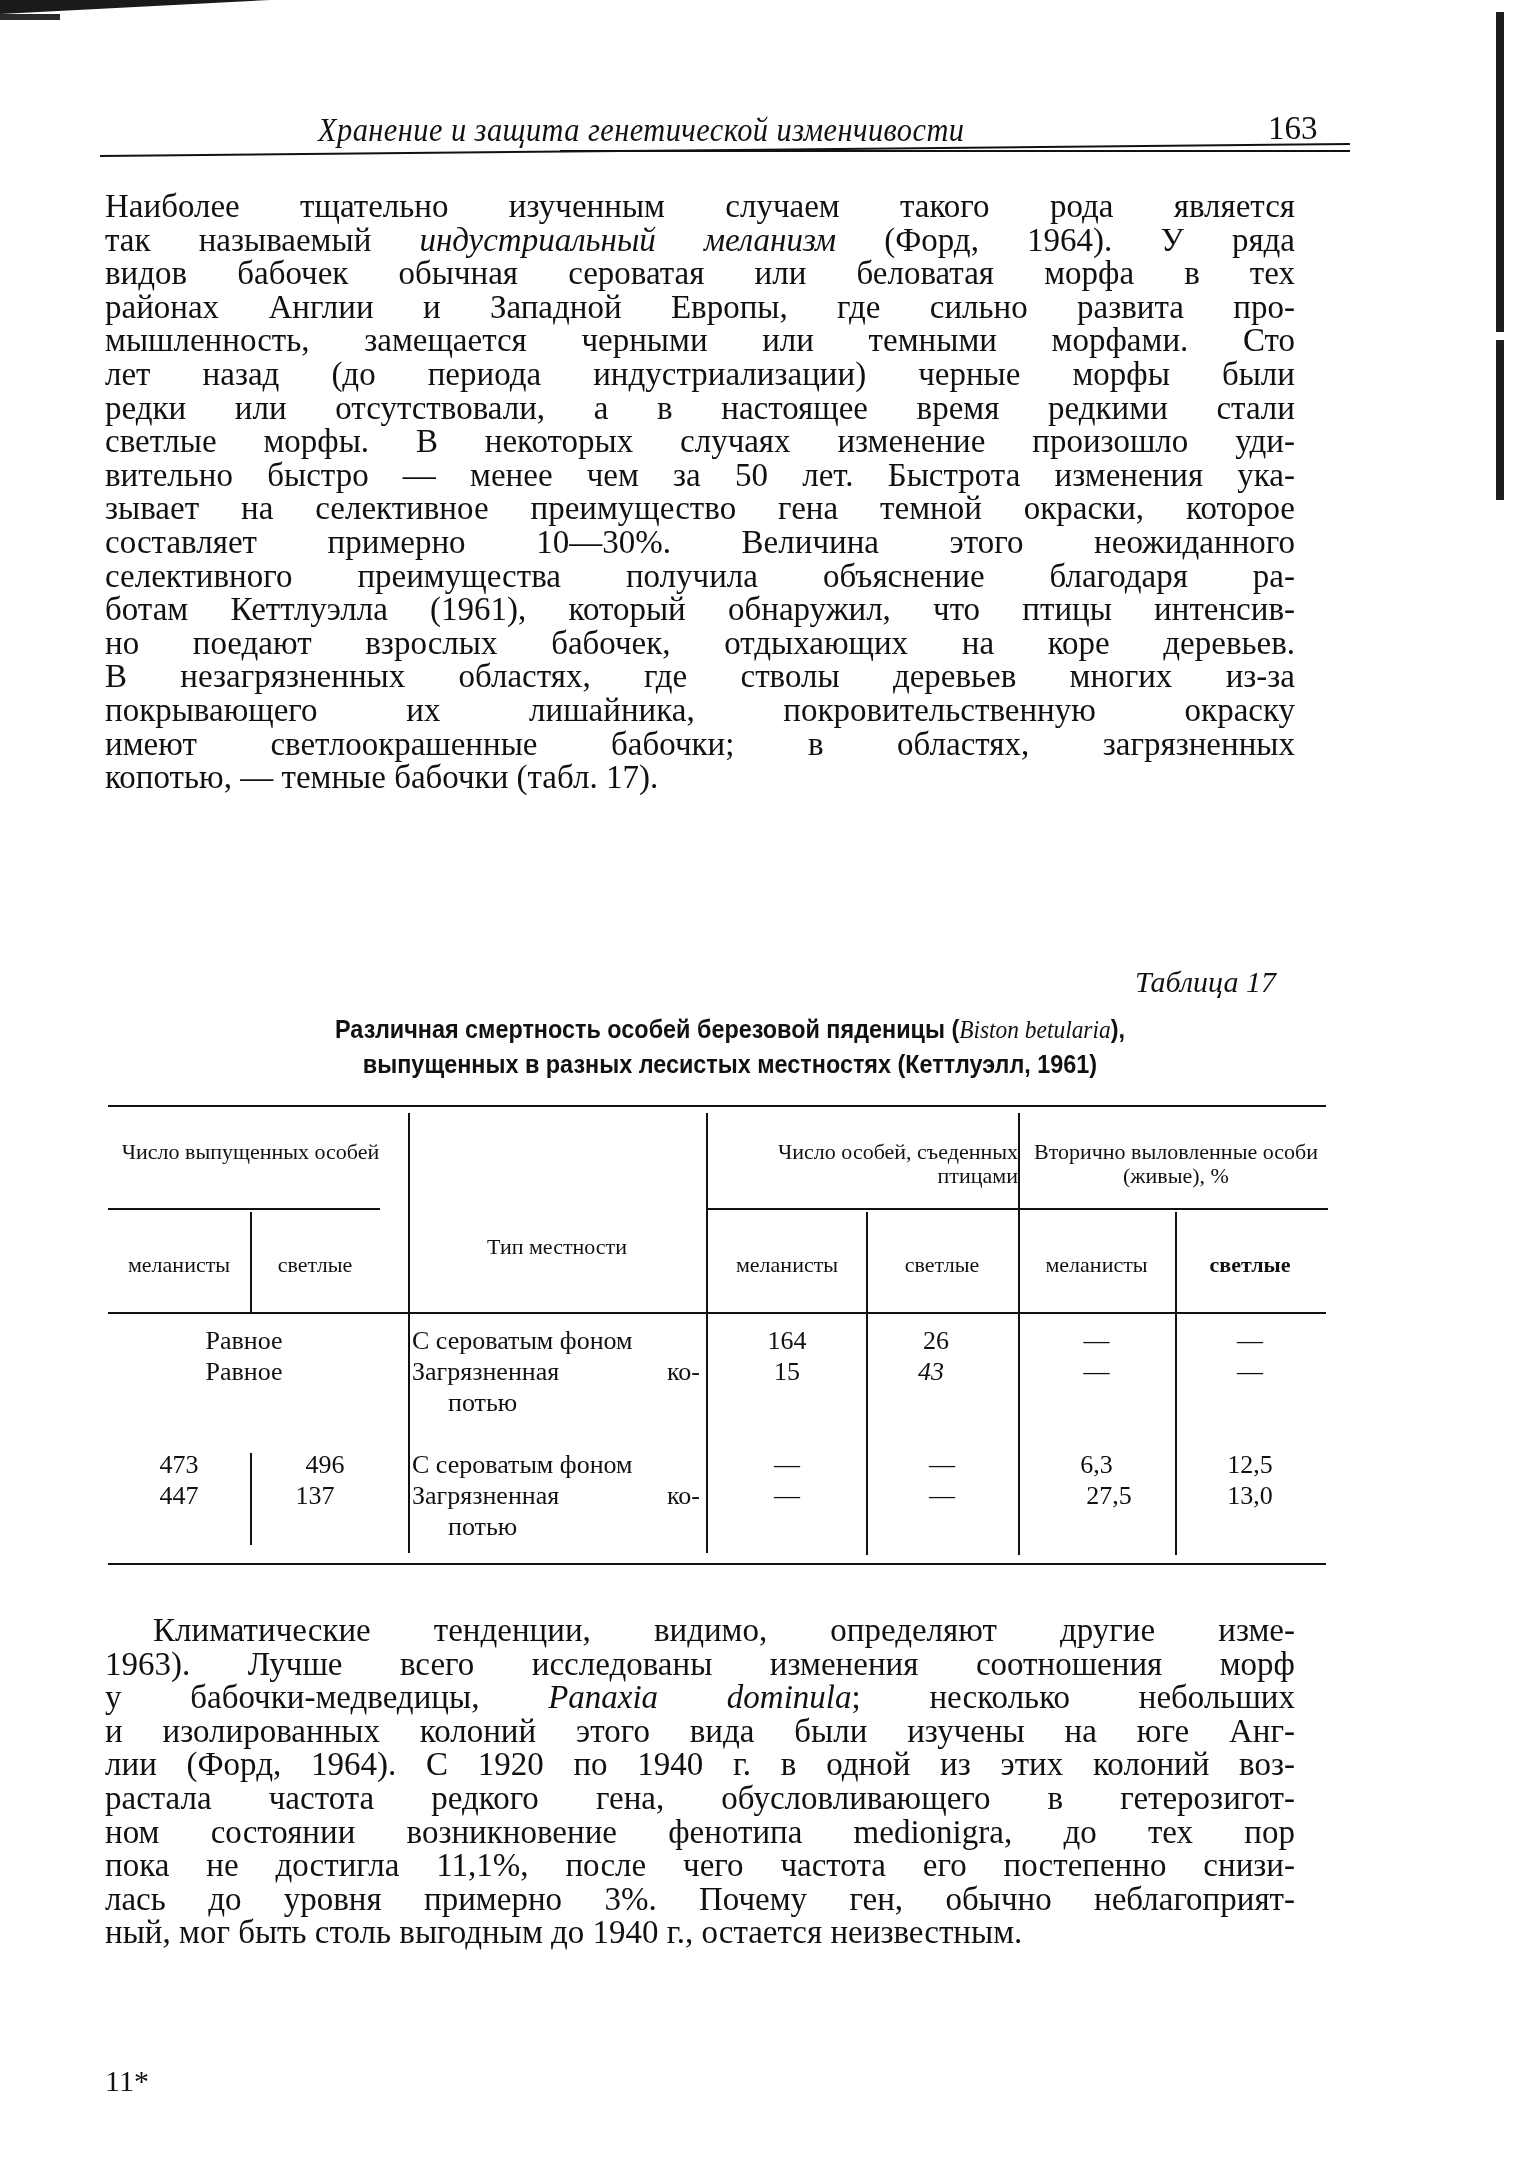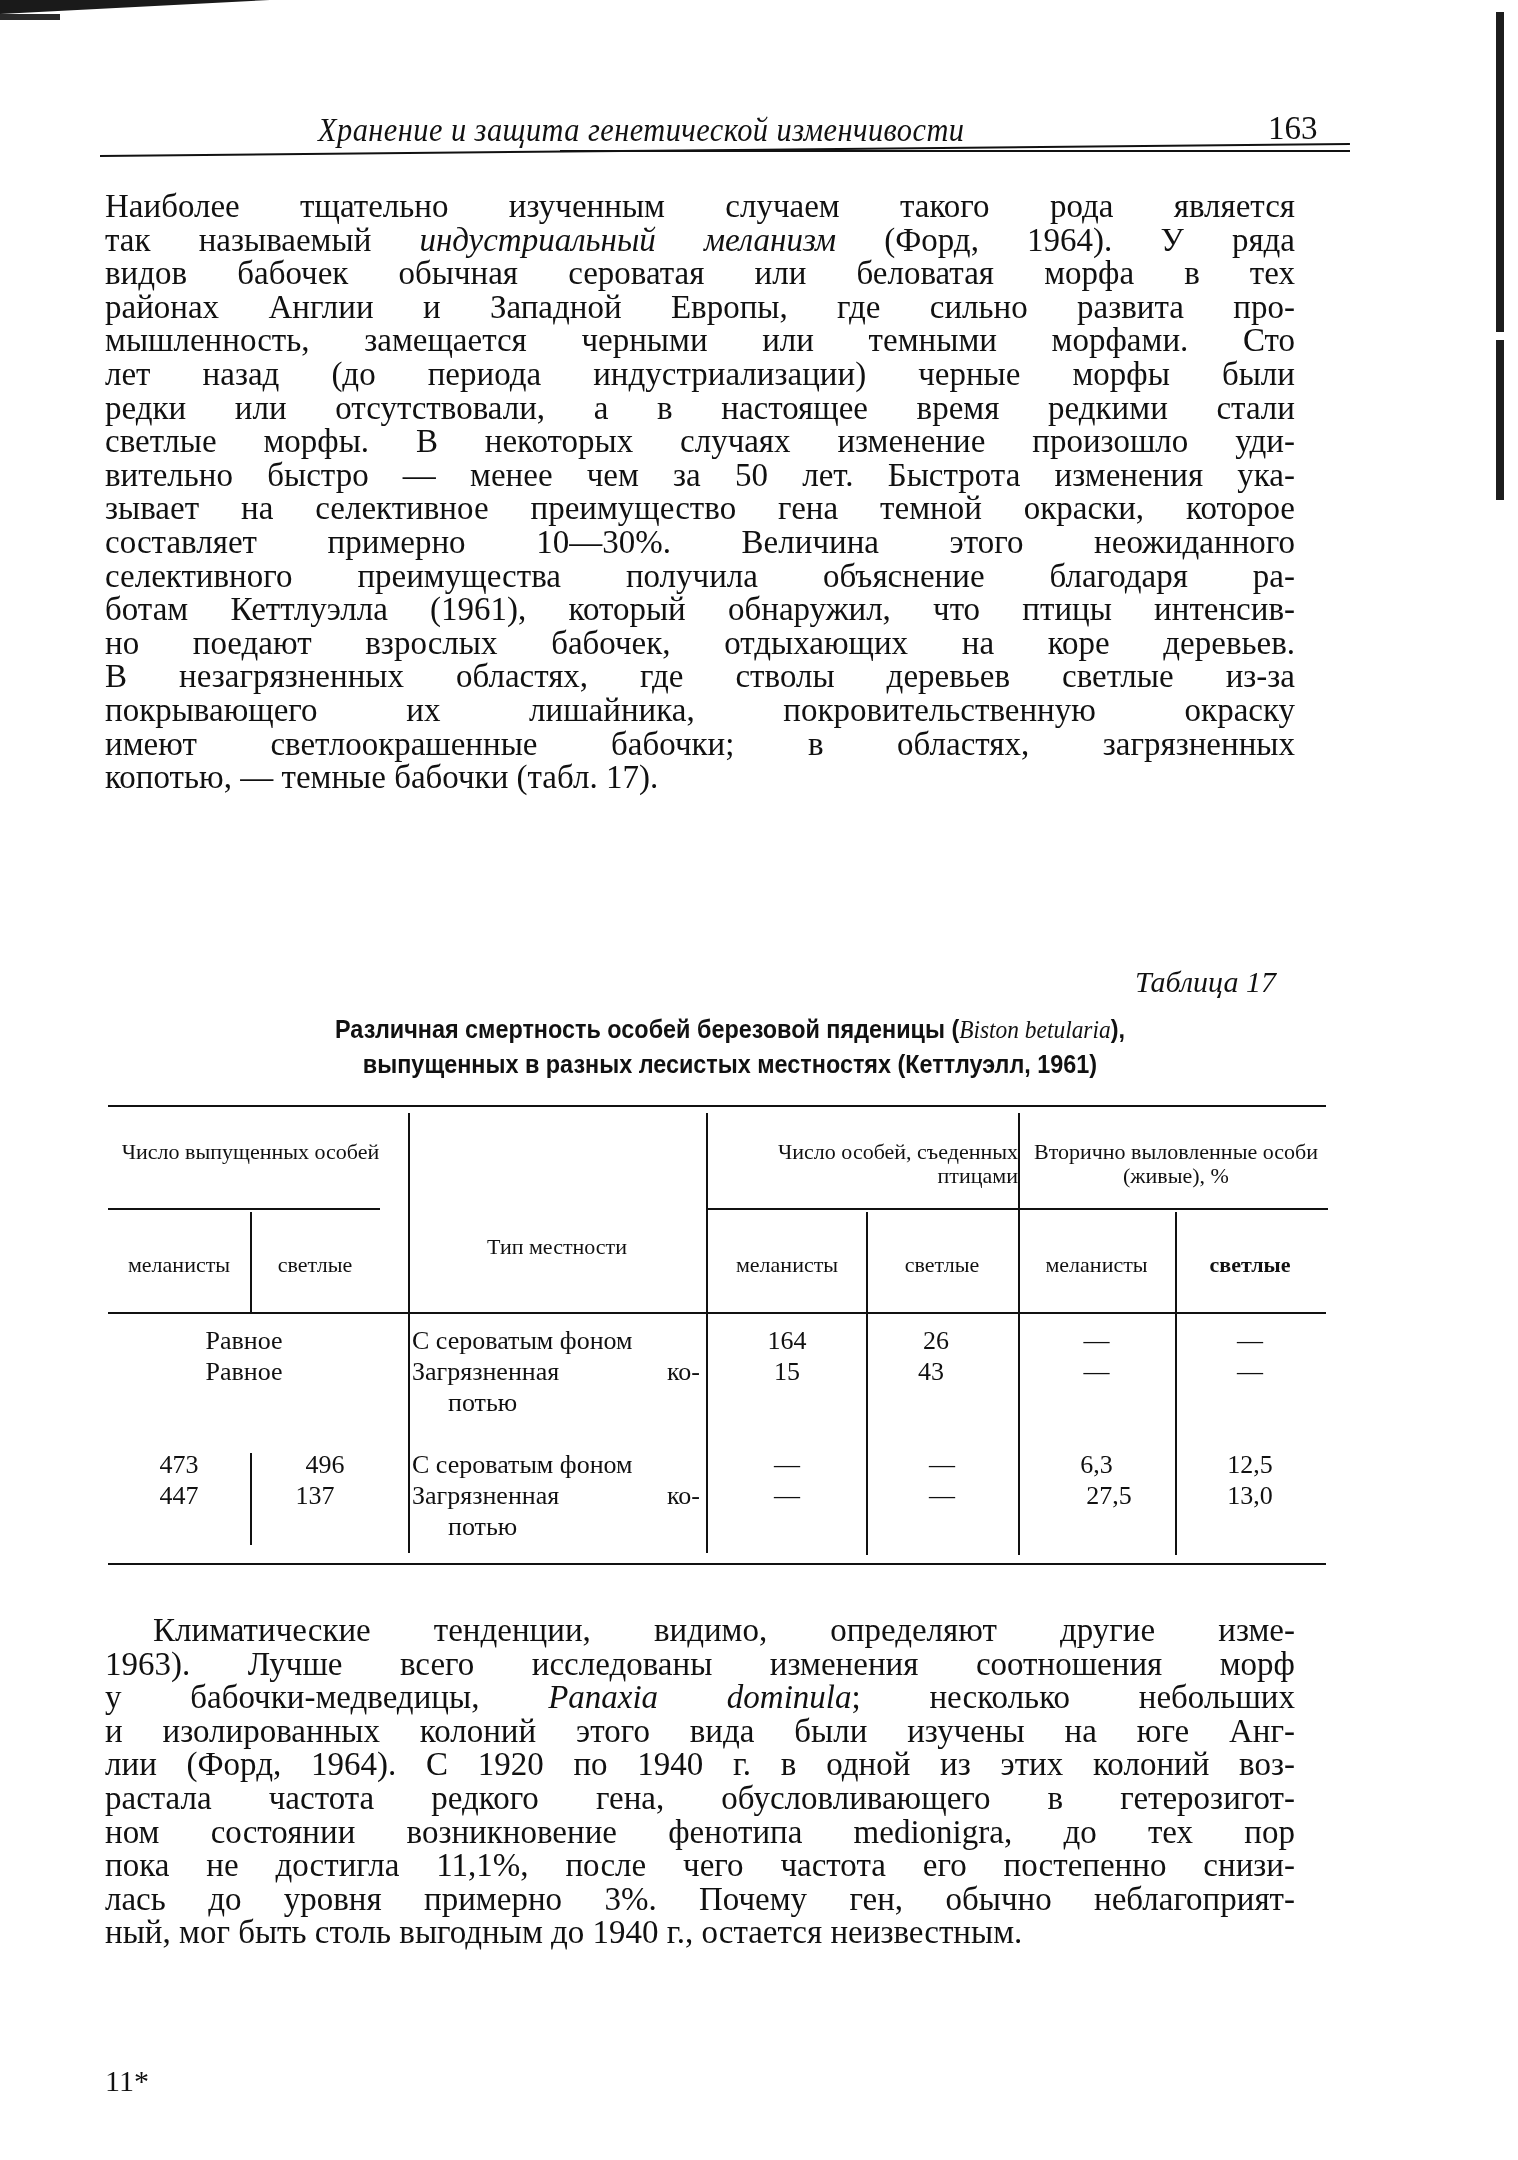--- a/index.html
+++ b/index.html
@@ -55,21 +55,21 @@
     <span class="line">мышленность, замещается черными или темными морфами. Сто</span>
     <span class="line">лет назад (до периода индустриализации) черные морфы были</span>
     <span class="line">редки или отсутствовали, а в настоящее время редкими стали</span>
     <span class="line">светлые морфы. В некоторых случаях изменение произошло уди-</span>
     <span class="line">вительно быстро — менее чем за 50 лет. Быстрота изменения ука-</span>
     <span class="line">зывает на селективное преимущество гена темной окраски, которое</span>
     <span class="line">составляет примерно 10—30%. Величина этого неожиданного</span>
     <span class="line">селективного преимущества получила объяснение благодаря ра-</span>
     <span class="line">ботам Кеттлуэлла (1961), который обнаружил, что птицы интенсив-</span>
     <span class="line">но поедают взрослых бабочек, отдыхающих на коре деревьев.</span>
-    <span class="line">В незагрязненных областях, где стволы деревьев светлые из-за</span>
+    <span class="line">В незагрязненных областях, где стволы деревьев многих из-за</span>
     <span class="line">покрывающего их лишайника, покровительственную окраску</span>
     <span class="line">имеют светлоокрашенные бабочки; в областях, загрязненных</span>
     <span class="line last">копотью, — темные бабочки (табл. 17).</span>
   </div>
 
 <div class="tab-label">Таблица 17</div>
 <div class="caption">
   <span>Различная смертность особей березовой пяденицы (</span><span class="it">Biston betularia</span><span>),</span><br>
   <span>выпущенных в разных лесистых местностях (Кеттлуэлл, 1961)</span>
 </div>
@@ -104,21 +104,21 @@
 
   <div id="tbody">
       <div class="num" style="left: 0px; top: 250px; width: 272px;">Равное</div>
       <div class="num" style="left: 600px; top: 250px; width: 158px;">164</div>
       <div class="num" style="left: 758px; top: 250px; width: 140px;">26</div>
       <div class="num" style="left: 910px; top: 250px; width: 157px;">—</div>
       <div class="num" style="left: 1067px; top: 250px; width: 150px;">—</div>
       <div class="terr" style="left: 304px; top: 250px; width: 288px;">С сероватым фоном</div>
       <div class="num" style="left: 0px; top: 281px; width: 272px;">Равное</div>
       <div class="num" style="left: 600px; top: 281px; width: 158px;">15</div>
-      <div class="num" style="left: 758px; top: 281px; width: 130px;">43</div>
+      <div class="num" style="left: 758px; top: 281px; width: 130px; font-style: italic;">43</div>
       <div class="num" style="left: 910px; top: 281px; width: 157px;">—</div>
       <div class="num" style="left: 1067px; top: 281px; width: 150px;">—</div>
       <div class="terr" style="left: 304px; top: 281px; width: 288px; text-align-last: justify;">Загрязненная ко-</div>
       <div class="terr" style="left: 340px; top: 312px; width: 250px;">потью</div>
       <div class="num" style="left: 0px; top: 374px; width: 142px;">473</div>
       <div class="num" style="left: 152px; top: 374px; width: 130px;">496</div>
       <div class="num" style="left: 600px; top: 374px; width: 158px;">—</div>
       <div class="num" style="left: 758px; top: 374px; width: 152px;">—</div>
       <div class="num" style="left: 910px; top: 374px; width: 157px;">6,3</div>
       <div class="num" style="left: 1067px; top: 374px; width: 150px;">12,5</div>

